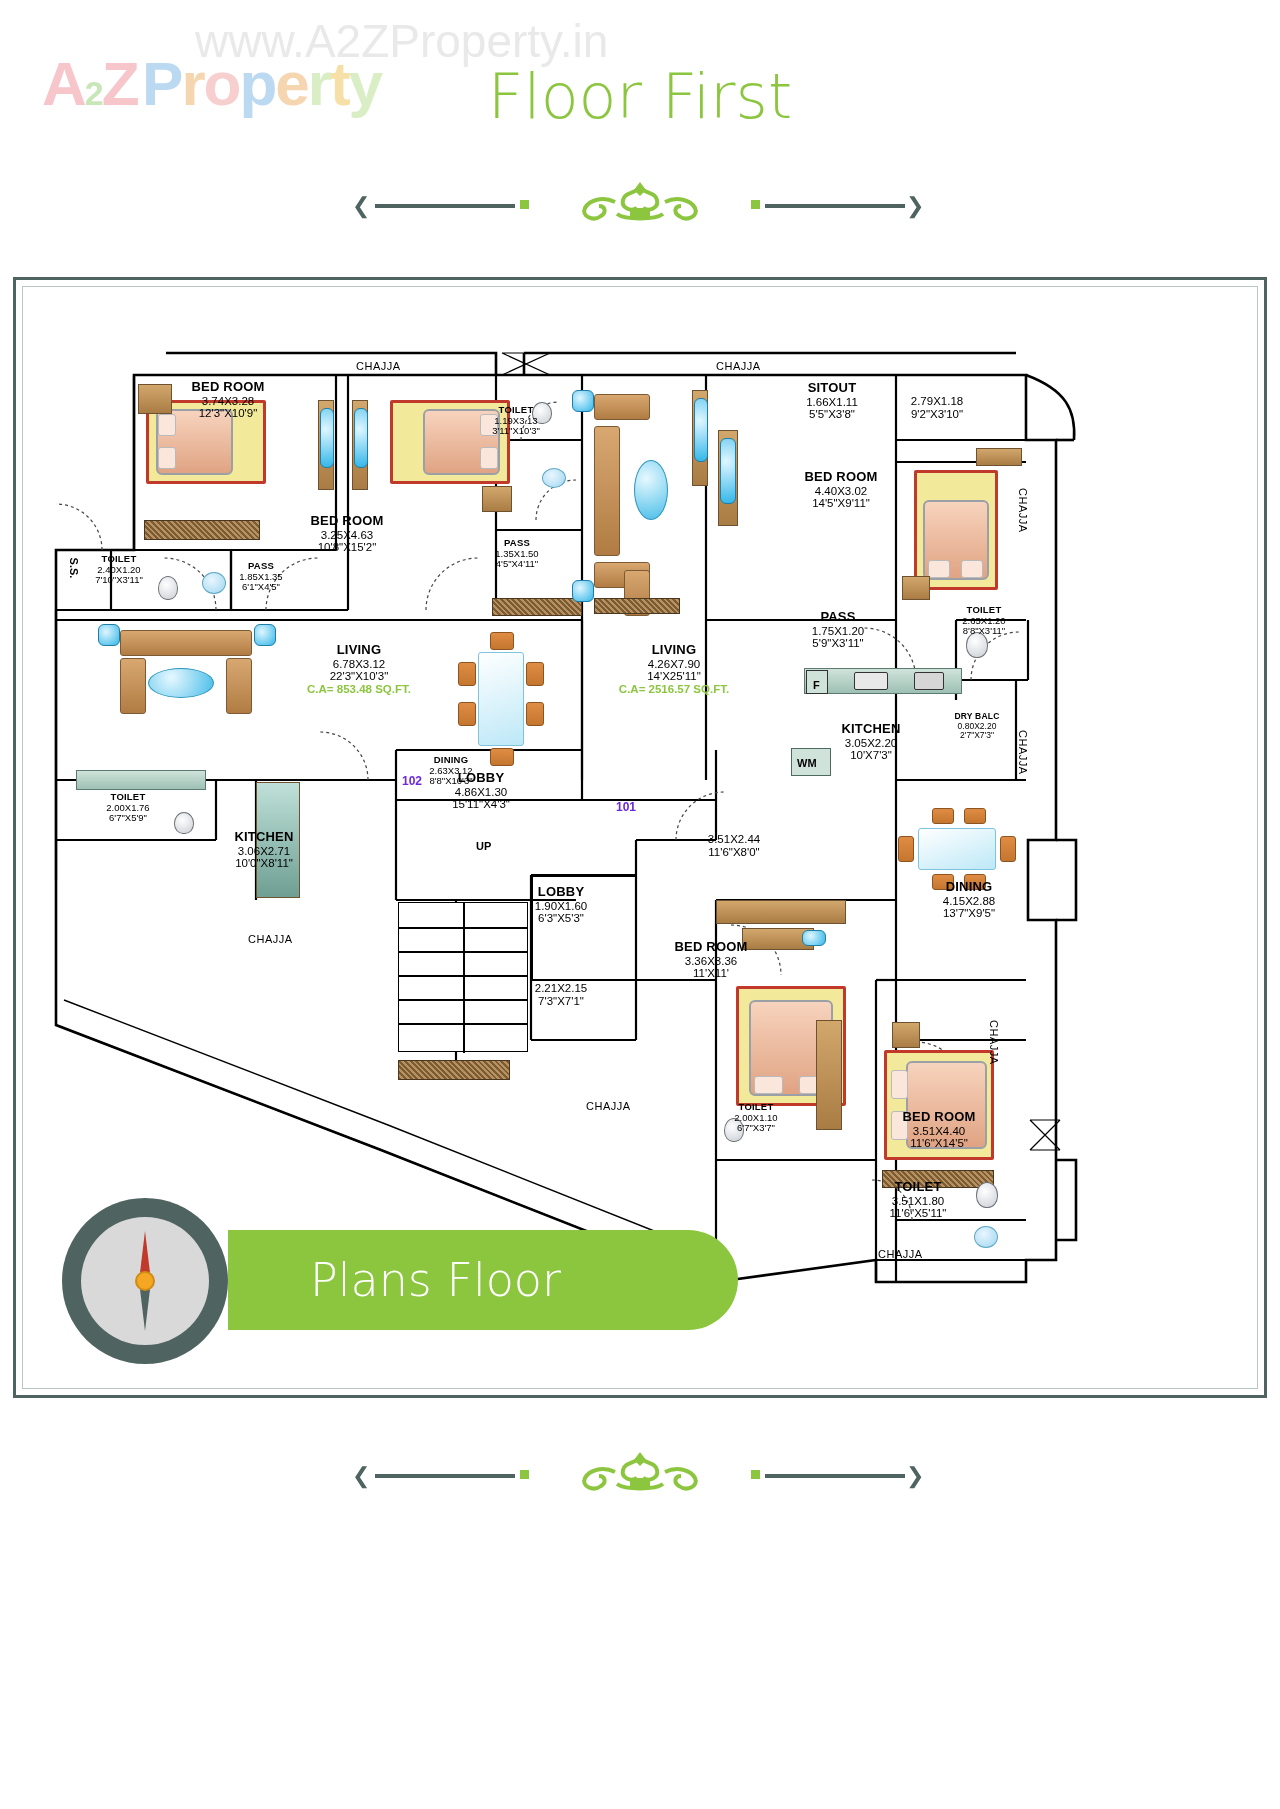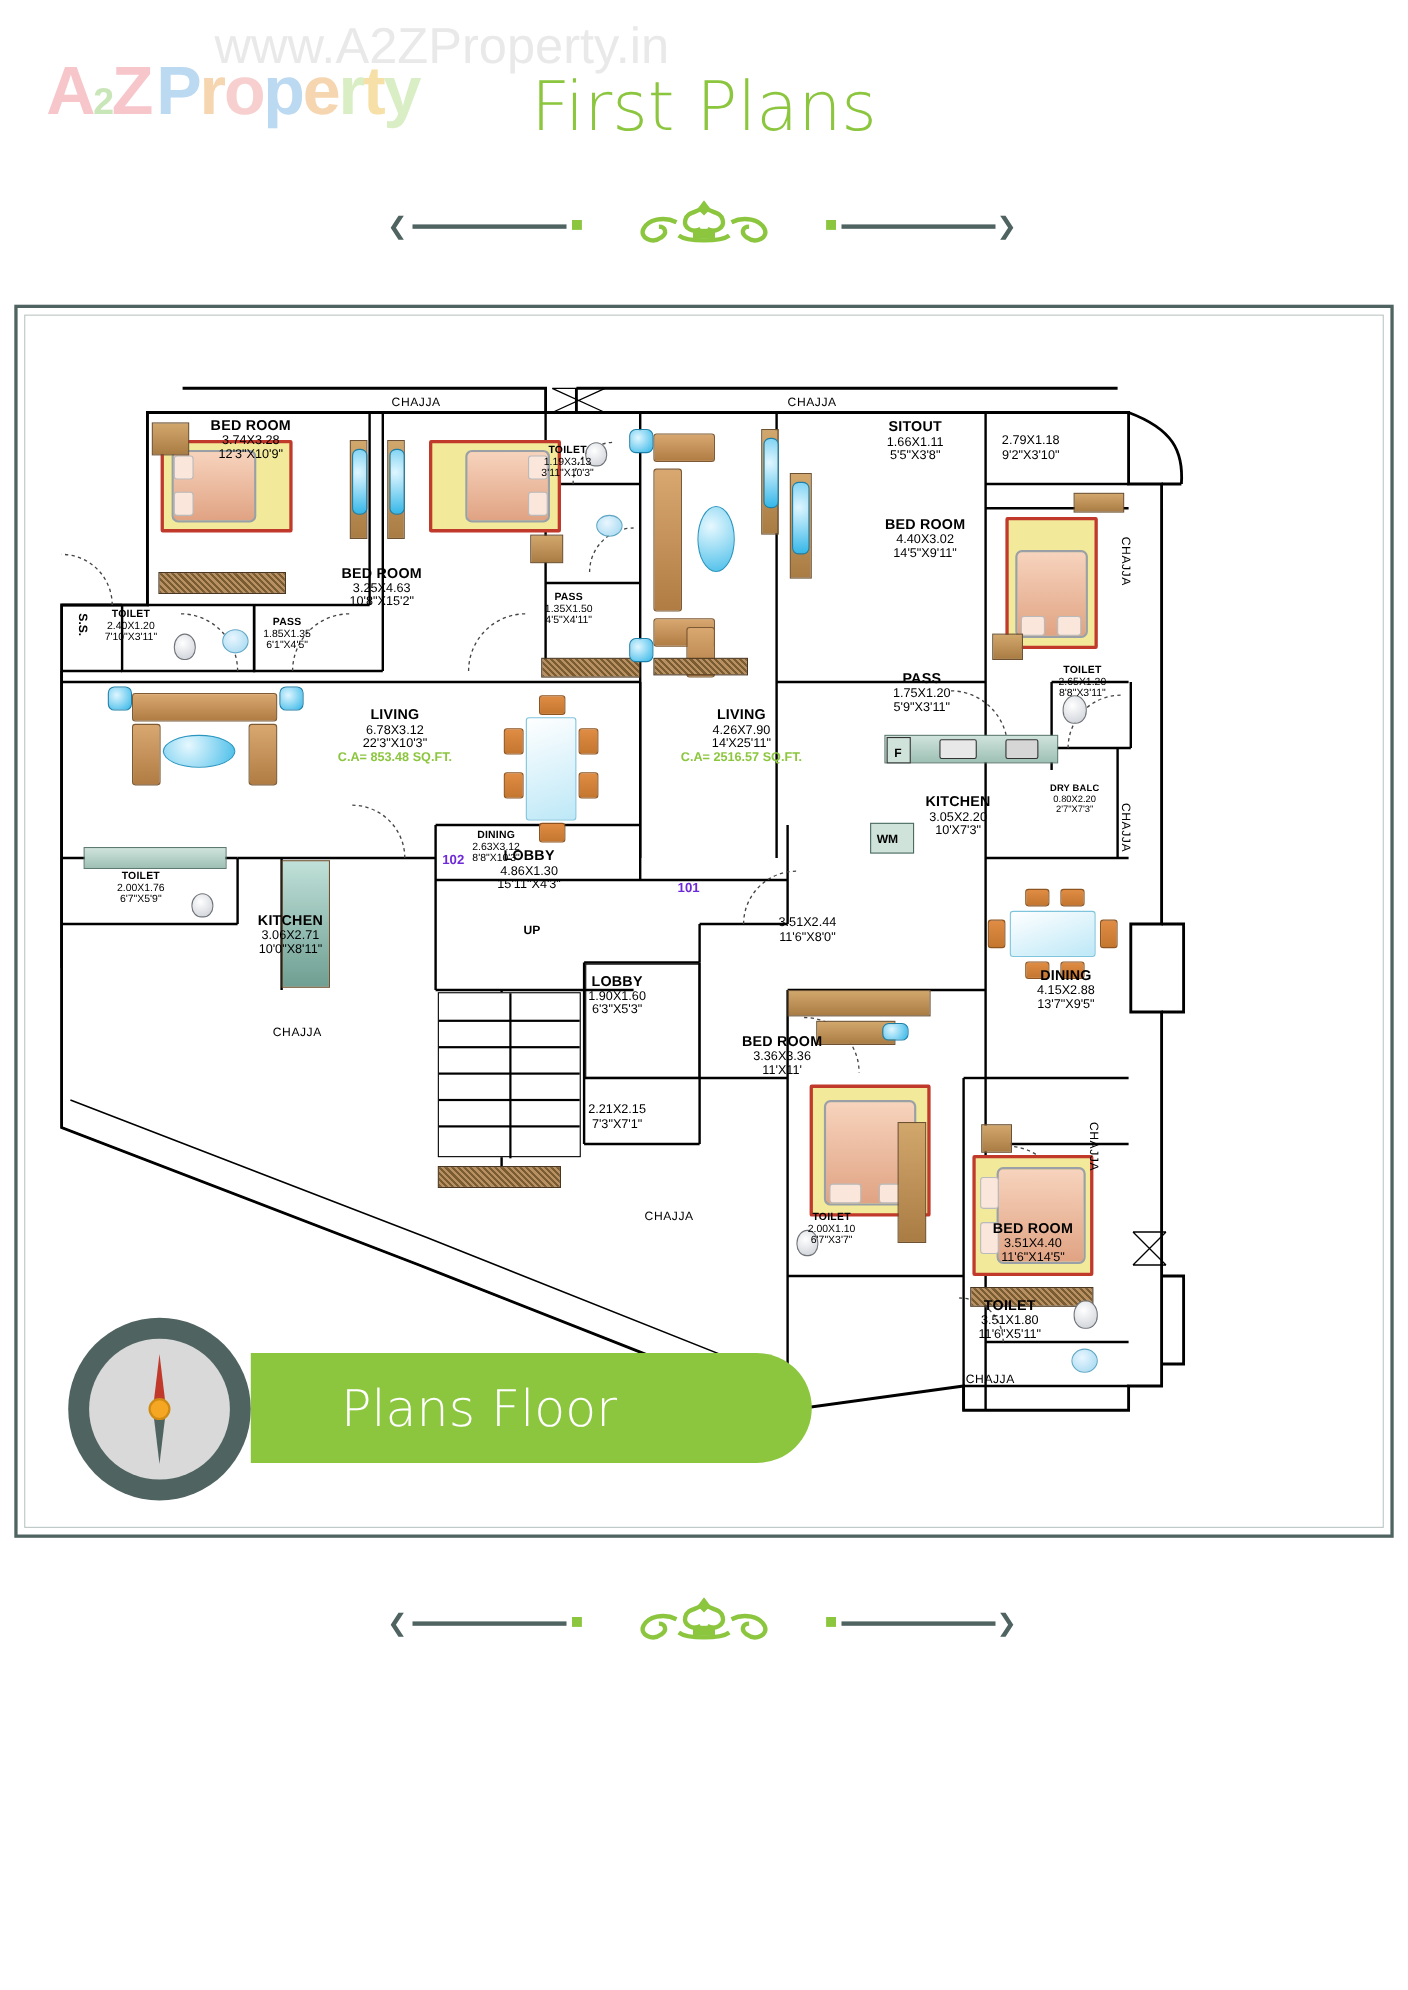--- a/index.html
+++ b/index.html
@@ -143,21 +143,21 @@
 </style>
 </head>
 <body>
 
 <div id="watermark-url">www.A2ZProperty.in</div>
 <div id="logo">
   <span class="a2z"><span>A</span><span class="sub">2</span><span>Z</span></span>
   <span class="word"><span class="c1">P</span><span class="c2">r</span><span class="c3">o</span><span class="c4">p</span><span class="c5">e</span><span class="c7">r</span><span class="c6">t</span><span class="c8">y</span></span>
 </div>
 
-<div id="page-title">First Plans</div>
+<div id="page-title">Floor First</div>
 
 <div class="ornament" style="top:182px">
   <div class="bar l"></div>
     <div class="bar r"></div>
   <div class="tip l">❮</div>
   <div class="tip r">❯</div>
   <div class="sq l"></div>
     <div class="sq r"></div>
   <div class="flour">
     <svg width="190" height="44" viewBox="0 0 190 44">
@@ -521,21 +521,21 @@
         <div class="lbl" style="left: 405px; top: 491px; width: 120px;">
           <div class="t">LOBBY</div>
           <div class="d">4.86X1.30</div>
           <div class="d">15'11"X4'3"</div>
         </div>
         <div class="lbl" style="left: 485px; top: 605px; width: 120px;">
           <div class="t">LOBBY</div>
           <div class="d">1.90X1.60</div>
           <div class="d">6'3"X5'3"</div>
         </div>
-        <div class="lbl" style="left: 485px; top: 723px; width: 120px;">
+        <div class="lbl" style="left: 485px; top: 702px; width: 120px;">
           <div class="d">2.21X2.15</div>
           <div class="d">7'3"X7'1"</div>
         </div>
         <div class="lbl" style="left: 658px; top: 553px; width: 120px;">
           <div class="d">3.51X2.44</div>
           <div class="d">11'6"X8'0"</div>
         </div>
         <div class="lbl" style="left: 635px; top: 660px; width: 120px;">
           <div class="t">BED ROOM</div>
           <div class="d">3.36X3.36</div>

